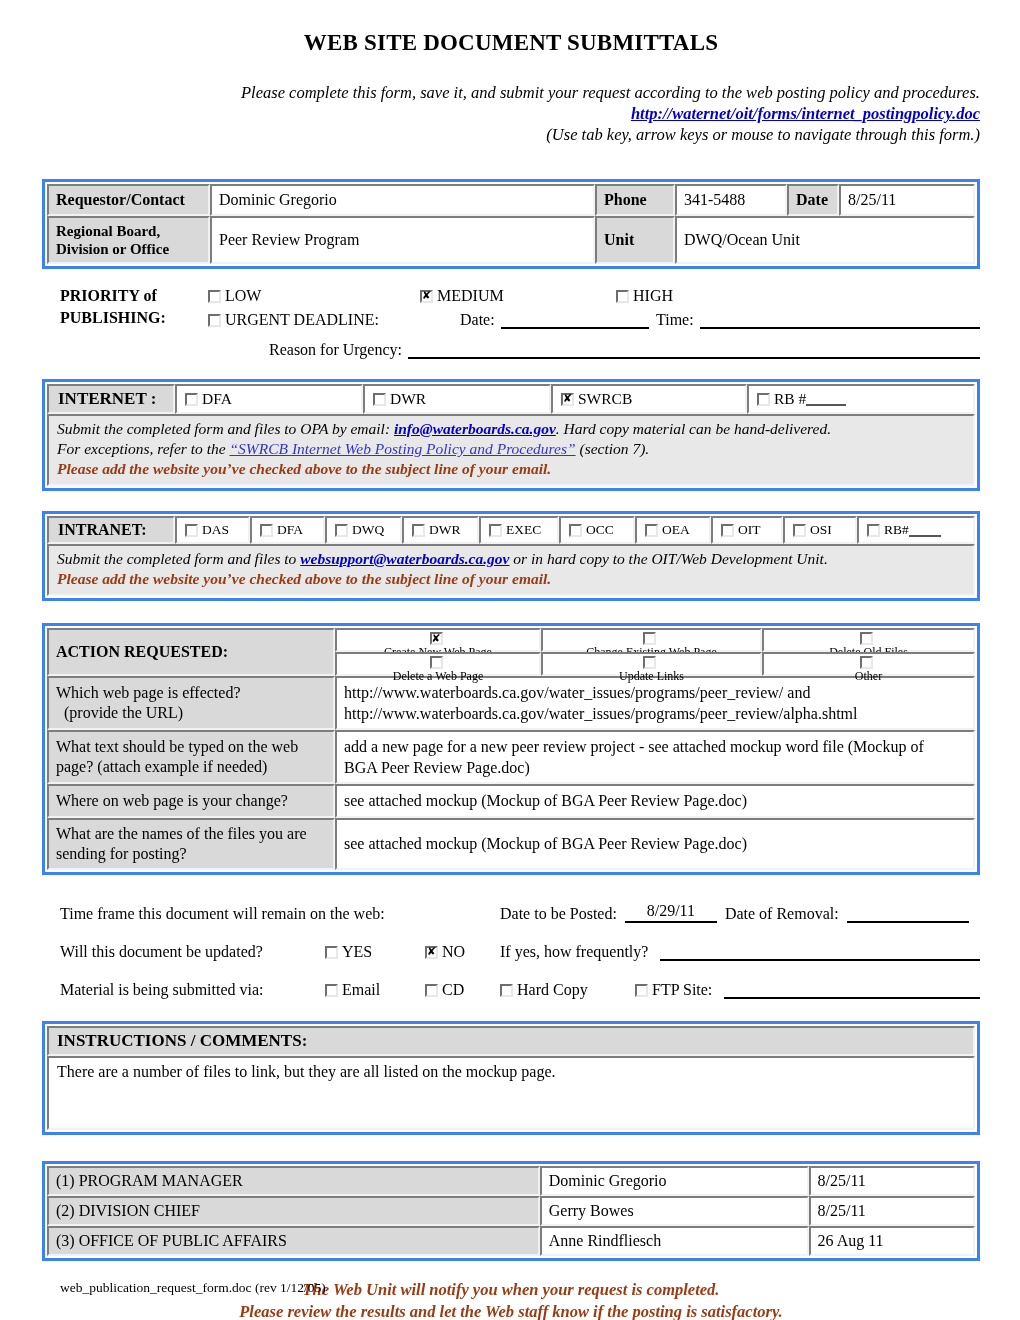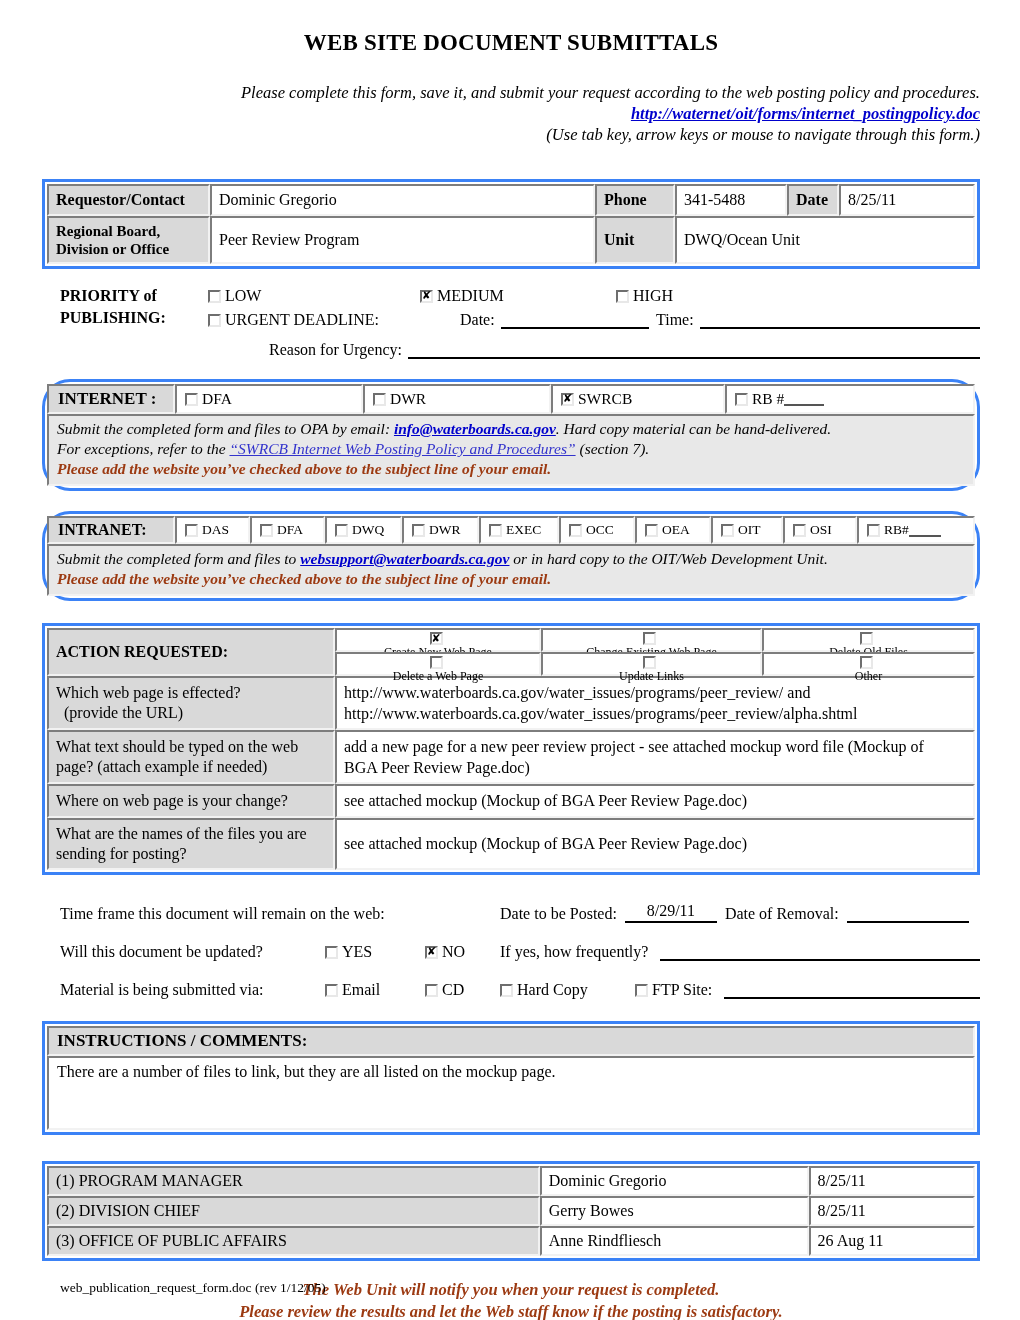--- a/index.html
+++ b/index.html
@@ -103,21 +103,21 @@
   .priority .pbody { flex: 1 1 auto; }
   .prow { display: flex; align-items: center; height: 22px; }
   .pcol-1 { width: 200px; display: flex; align-items: center; }
   .pcol-2 { width: 208px; display: flex; align-items: center; padding-left: 12px; }
   .pcol-3 { flex: 1; display: flex; align-items: center; }
   .reason-row {
     display: flex; align-items: flex-end; height: 24px; margin-top: 2px;
   }
 
   
-  .netblock { margin-top: 20px; border-radius: 28px; }
+  .netblock { margin-top: 20px; }
   .net-head { display: flex; }
   .net-head .tag {
     border: 2px solid; border-color:#7d7d7d #f2f2f2 #f2f2f2 #7d7d7d;
     background: #d9d9d9;
     font-weight: bold; font-size: 17px;
     padding: 3px 9px; flex: 0 0 auto;
   }
   .net-head .opt {
     border: 2px solid; border-color:#7d7d7d #f2f2f2 #f2f2f2 #7d7d7d;
     background: #ffffff;
@@ -267,21 +267,21 @@
     <div class="net-head">
       <div class="tag" style="width:128px">INTERNET :</div>
       <div class="opt" style="width:188px">
         <span class="cb"></span>
         <span>DFA</span>
       </div>
       <div class="opt" style="width:188px">
         <span class="cb"></span>
         <span>DWR</span>
       </div>
-      <div class="opt" style="width:174px">
+      <div class="opt" style="width:196px">
         <span class="cb checked"></span>
         <span>SWRCB</span>
       </div>
       <div class="opt" style="flex:1">
         <span class="cb"></span>
         <span>RB #</span>
         <span class="blank-ul"></span>
       </div>
     </div>
     <div class="net-note">

